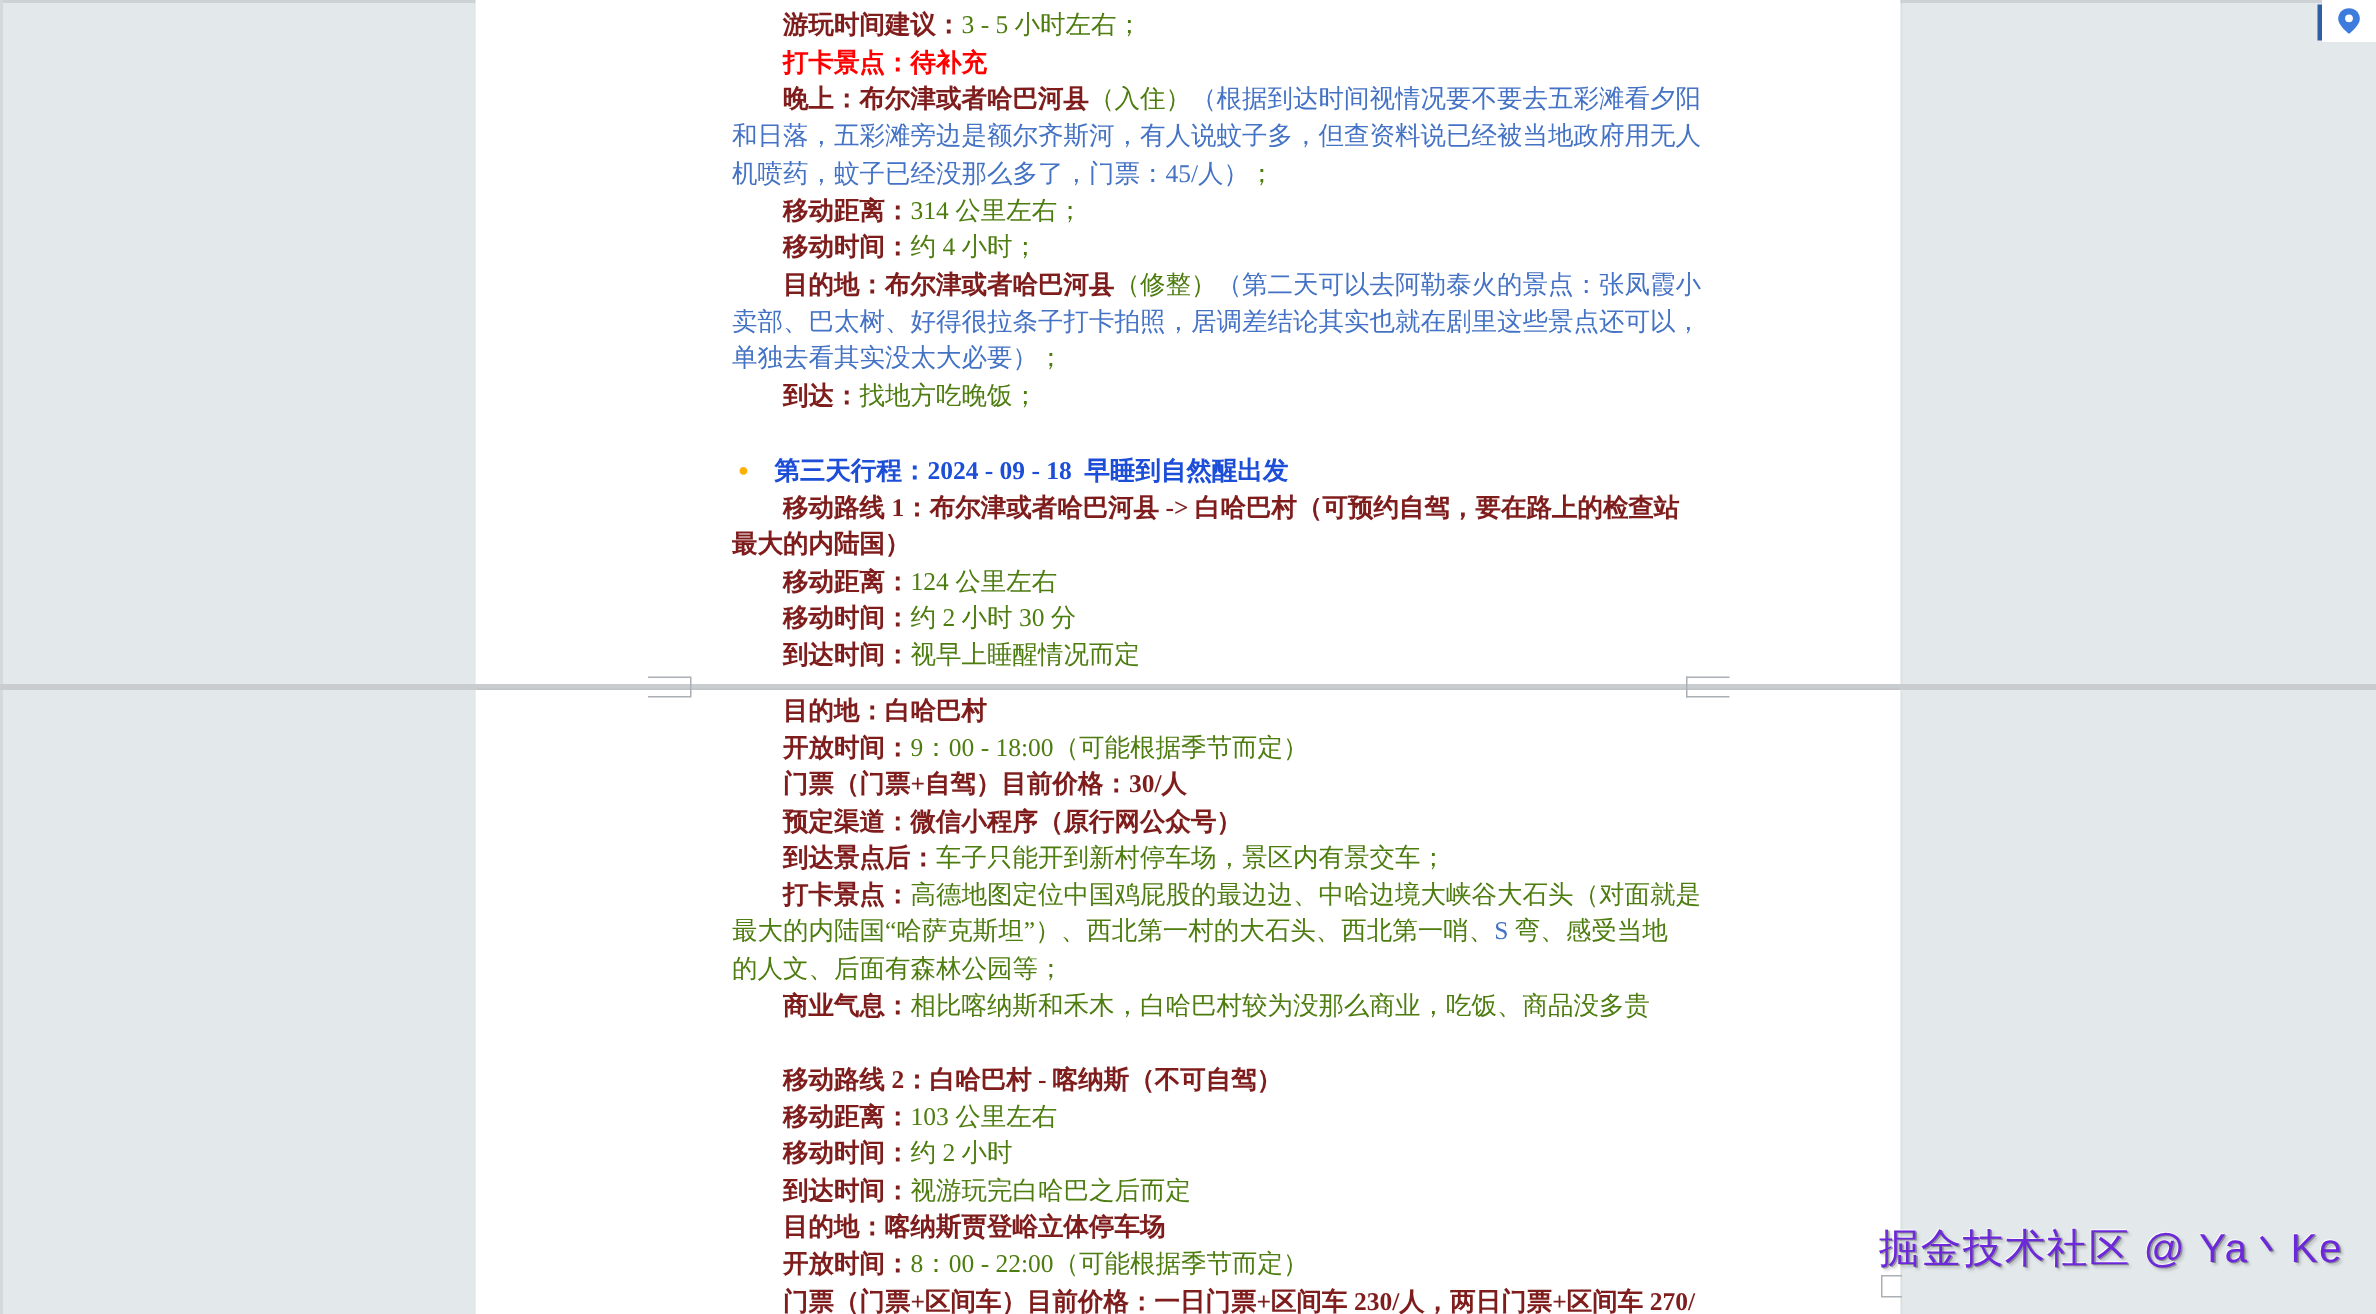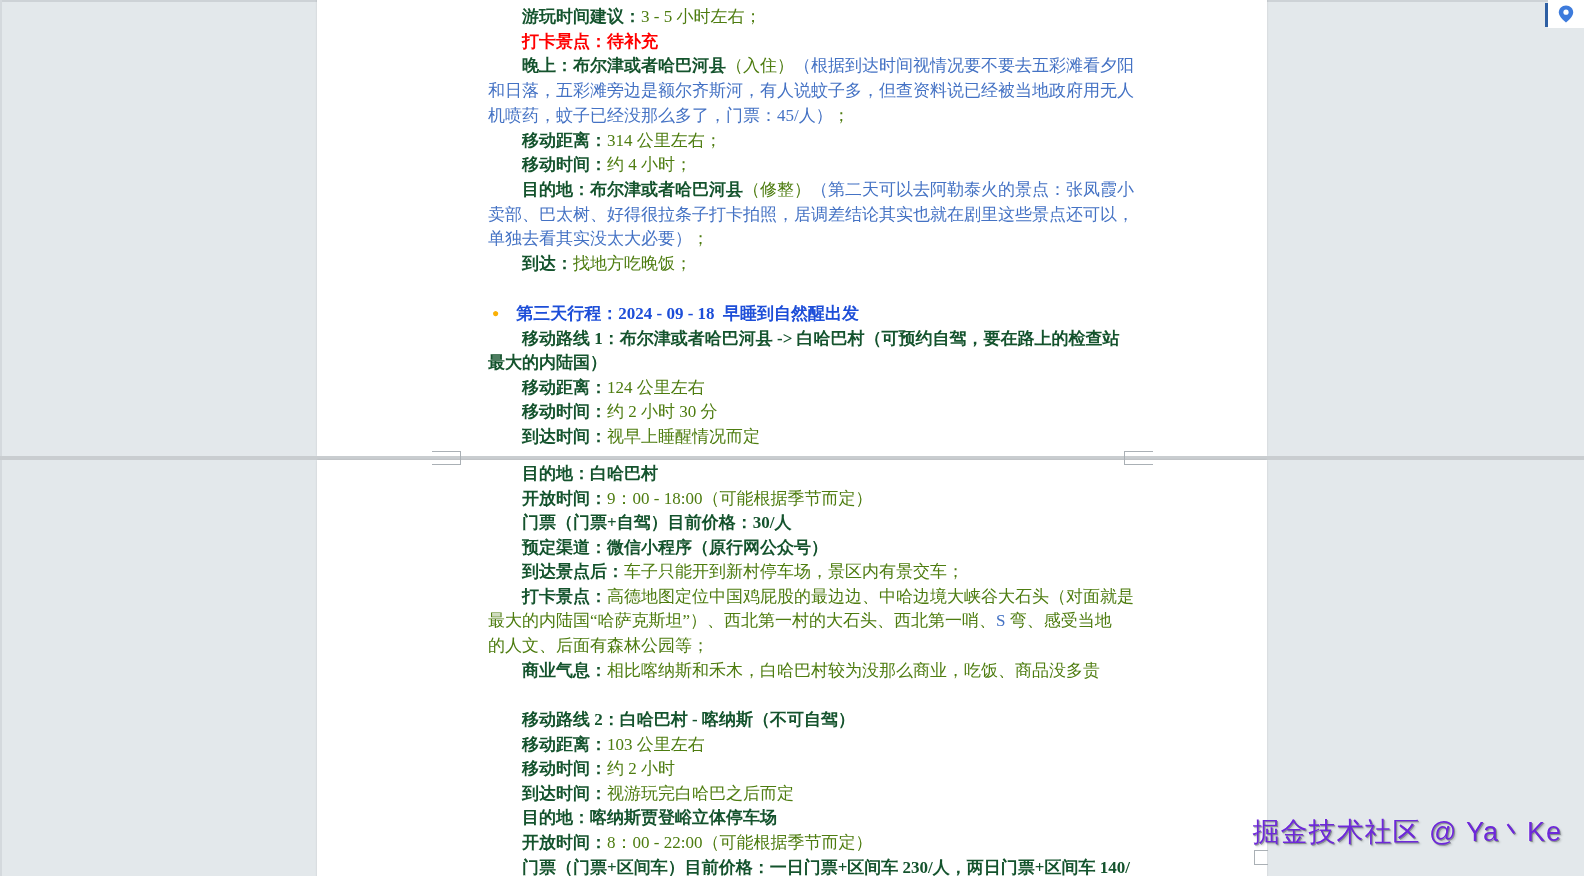--- a/index.html
+++ b/index.html
@@ -19,21 +19,21 @@
   
   .marker{position:absolute;}
   .marker .h{position:absolute;height:1px;background:#aab0b5;}
   .marker .v{position:absolute;width:1px;background:#aab0b5;}
 
   
   .line{
     position:absolute;height:25px;line-height:25px;font-size:17px;
     white-space:pre;color:#0a0a0a;cursor:text;
   }
-  .seg-b{font-weight:700;color:#14532d;}
+  .seg-b{font-weight:700;color:#7f1d1d;}
   .seg-n{font-weight:400;color:#4d7c0f;}
   .seg-rb{font-weight:700;color:#ff0000;}
   .seg-bl{font-weight:400;color:#4472c4;}
   .seg-ob{font-weight:700;color:#1d4ed8;}
   .seg-bu{font-weight:400;color:#fab005;font-size:12px;letter-spacing:0;padding-right:17px;vertical-align:2px;}
 
   
   .pin-widget{position:absolute;left:1545px;top:0;width:39px;height:28px;}
   .pin-bar{position:absolute;left:0;top:3px;width:3px;height:24px;background:#2e5fa3;}
   .pin-box{position:absolute;left:3px;top:0;width:36px;height:28px;background:#ffffff;display:flex;align-items:center;justify-content:center;cursor:pointer;}
@@ -99,21 +99,21 @@
     <div class="line" style="top: 584px; left: 522px;"><span class="seg-b">打卡景点：</span><span class="seg-n">高德地图定位中国鸡屁股的最边边、中哈边境大峡谷大石头（对面就是</span></div>
     <div class="line" style="top: 608px; left: 488px;"><span class="seg-n">最大的内陆国“哈萨克斯坦”）、西北第一村的大石头、西北第一哨、</span><span class="seg-bl">S</span><span class="seg-n"> 弯、感受当地</span></div>
     <div class="line" style="top: 633px; left: 488px;"><span class="seg-n">的人文、后面有森林公园等；</span></div>
     <div class="line" style="top: 658px; left: 522px;"><span class="seg-b">商业气息：</span><span class="seg-n">相比喀纳斯和禾木，白哈巴村较为没那么商业，吃饭、商品没多贵</span></div>
     <div class="line" style="top: 707px; left: 522px;"><span class="seg-b">移动路线 2：白哈巴村 - 喀纳斯（不可自驾）</span></div>
     <div class="line" style="top: 732px; left: 522px;"><span class="seg-b">移动距离：</span><span class="seg-n">103 公里左右</span></div>
     <div class="line" style="top: 756px; left: 522px;"><span class="seg-b">移动时间：</span><span class="seg-n">约 2 小时</span></div>
     <div class="line" style="top: 781px; left: 522px;"><span class="seg-b">到达时间：</span><span class="seg-n">视游玩完白哈巴之后而定</span></div>
     <div class="line" style="top: 805px; left: 522px;"><span class="seg-b">目的地：喀纳斯贾登峪立体停车场</span></div>
     <div class="line" style="top: 830px; left: 522px;"><span class="seg-b">开放时间：</span><span class="seg-n">8：00 - 22:00（可能根据季节而定）</span></div>
-    <div class="line" style="top: 855px; left: 522px;"><span class="seg-b">门票（门票+区间车）目前价格：一日门票+区间车 230/人，两日门票+区间车 140/</span></div>
+    <div class="line" style="top: 855px; left: 522px;"><span class="seg-b">门票（门票+区间车）目前价格：一日门票+区间车 230/人，两日门票+区间车 270/</span></div>
   </div>
 
 <div class="pin-widget">
   <div class="pin-bar"></div>
   <div class="pin-box">
     <svg width="16" height="18" viewBox="0 0 16 18">
       <path d="M8 0.5 C3.9 0.5 0.8 3.6 0.8 7.5 C0.8 12.2 8 17.5 8 17.5 C8 17.5 15.2 12.2 15.2 7.5 C15.2 3.6 12.1 0.5 8 0.5 Z" fill="#3d7bdc"></path>
       <circle cx="8" cy="7.2" r="2.6" fill="#ffffff"></circle>
     </svg>
   </div>

